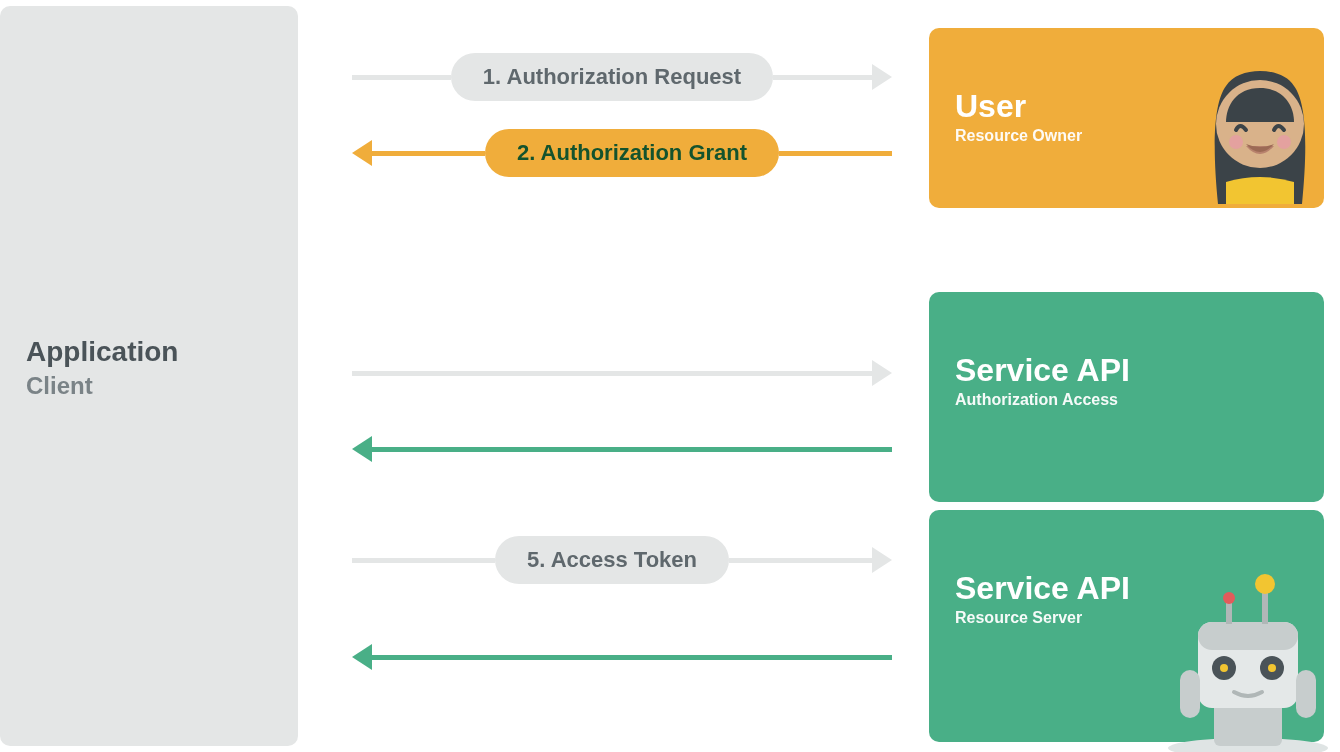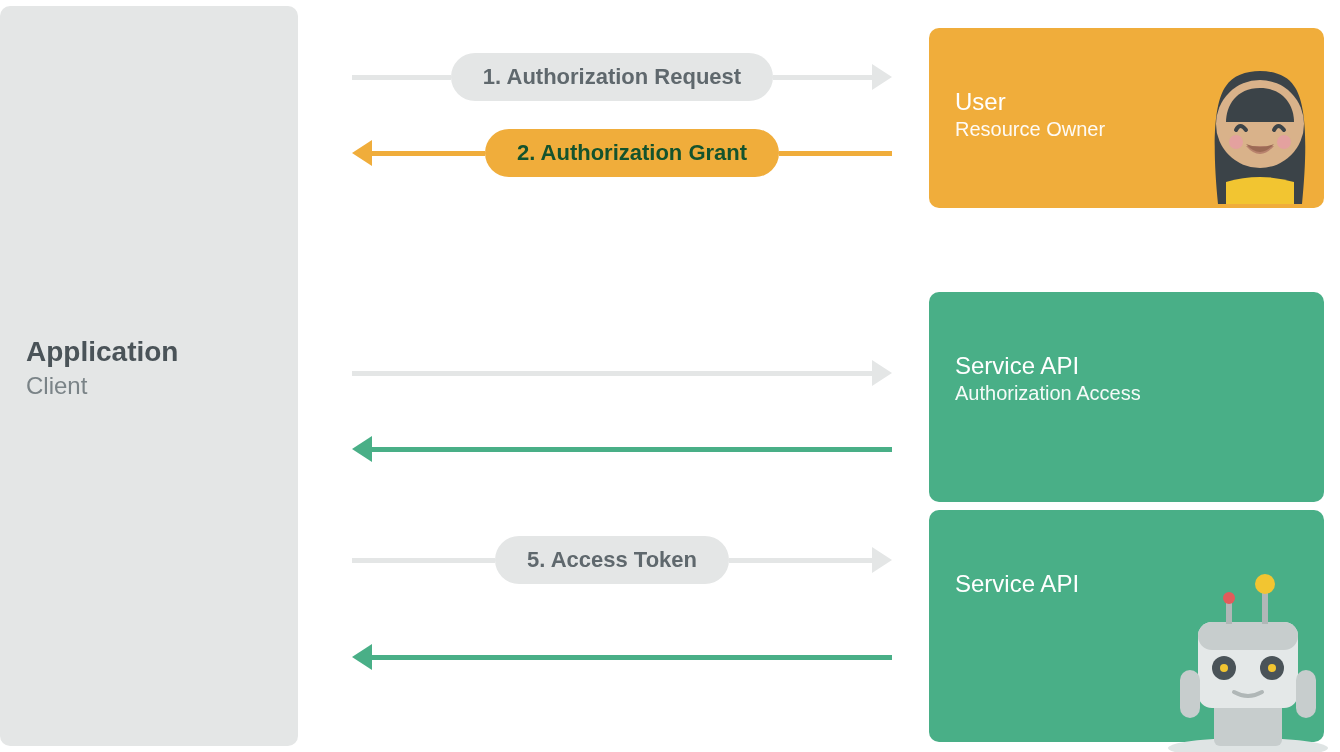--- a/index.html
+++ b/index.html
@@ -1,26 +1,26 @@
 <!DOCTYPE html>
 <html><head>
 <meta charset="utf-8">
 <style>
 *{box-sizing:border-box;margin:0;padding:0}
 body{font-family:'Helvetica Neue',Arial,sans-serif;background:#fff;width:1340px;height:752px;position:relative}
 .canvas{position:relative;width:1340px;height:752px}
 .box{position:absolute;border-radius:10px;padding:24px 26px;color:#fff}
 .application{left:0;top:6px;width:298px;height:740px;background:#e4e6e6}
 .application .title{color:#4a5358;font-size:28px;font-weight:700;margin-top:306px}
-.application .sub{color:#7a8387;font-size:24px;font-weight:400;margin-top:4px}
+.application .sub{color:#7a8387;font-size:24px;font-weight:700;margin-top:4px}
 .user{right:16px;top:28px;width:395px;height:180px;background:#f0ad3b}
 .api1{right:16px;top:292px;width:395px;height:210px;background:#49af87}
 .api2{right:16px;top:510px;width:395px;height:232px;background:#49af87}
-.rtitle{font-size:24px;font-weight:400;margin-top:36px}
-.rsub{font-size:20px;font-weight:400;margin-top:2px;opacity:.95}
+.rtitle{font-size:32px;font-weight:700;margin-top:36px}
+.rsub{font-size:16px;font-weight:700;margin-top:2px;opacity:.95}
 .arrow-row{position:absolute;left:352px;width:540px;height:50px;display:flex;align-items:center}
 .line{height:5px;flex:1}
 .pill{height:48px;border-radius:24px;display:flex;align-items:center;justify-content:center;font-size:22px;font-weight:600;padding:16px 32px;white-space:nowrap}
 .row-r{}
 .row-r .head{width:0;height:0;border-top:13px solid transparent;border-bottom:13px solid transparent;border-left:20px solid}
 .row-l .head{width:0;height:0;border-top:13px solid transparent;border-bottom:13px solid transparent;border-right:20px solid}
 .gray .line{background:#e4e6e6}
 .gray .head{border-left-color:#e4e6e6}
 .gray .pill{background:#e4e6e6;color:#5f686d}
 .orange .line{background:#f0ad3b}
@@ -45,20 +45,21 @@
 <div class="box user">
   <div class="rtitle">User</div>
   <div class="rsub">Resource Owner</div>
 </div>
 <div class="box api1">
   <div class="rtitle">Service API</div>
   <div class="rsub">Authorization Access</div>
 </div>
 <div class="box api2">
   <div class="rtitle">Service API</div>
+  <div class="rsub">Resource Server</div>
 </div>
 
 <div class="arrow-row row-r gray" style="top:52px">
   <div class="line"></div>
   <div class="pill">1. Authorization Request</div>
   <div class="line"></div>
   <div class="head"></div>
 </div>
 <div class="arrow-row row-l orange" style="top:128px">
   <div class="head"></div>

